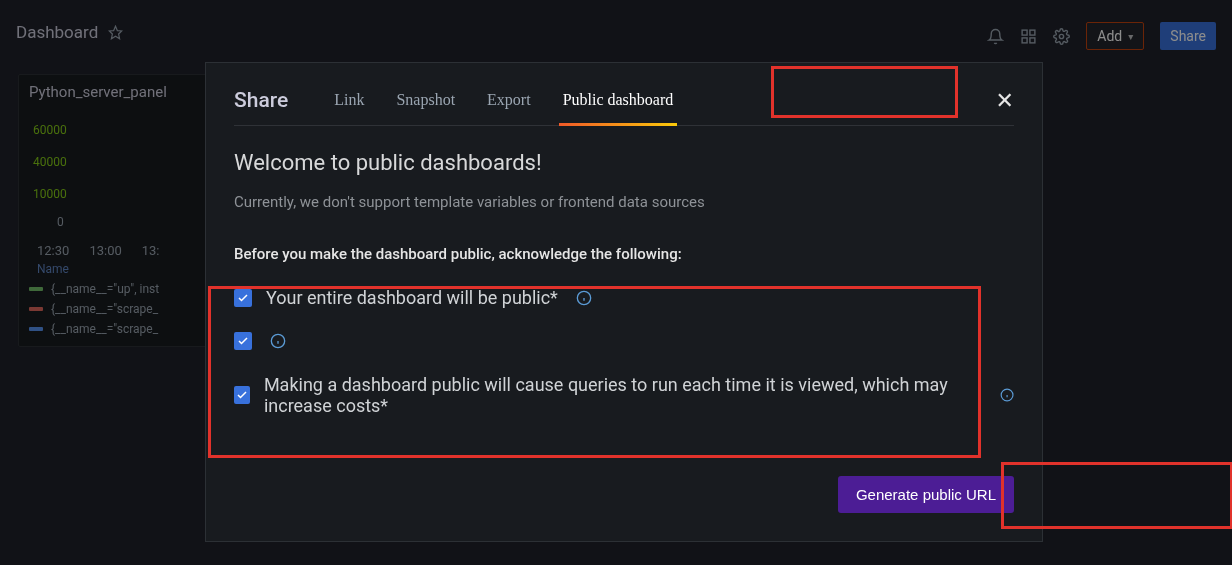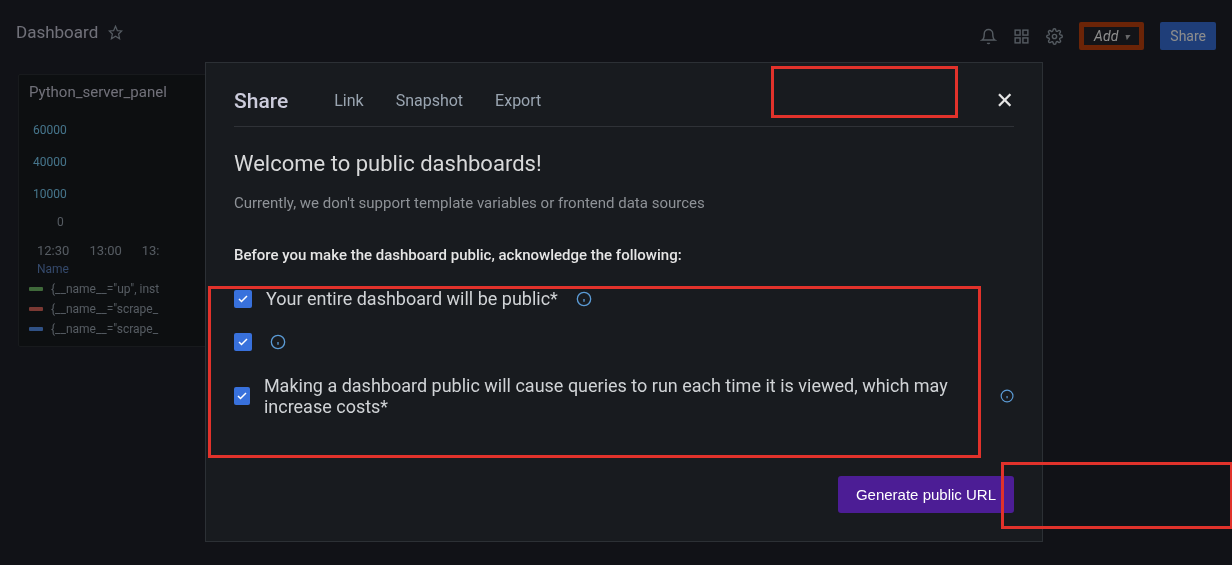--- a/index.html
+++ b/index.html
@@ -28,33 +28,33 @@
   }
   .topbar-left { display: flex; align-items: center; gap: 10px; font-size: 17px; color: #ccccdc; }
   .star { width: 15px; height: 15px; }
   .topbar-right { display: flex; align-items: center; gap: 16px; }
   .tb-icon { width: 17px; height: 17px; }
   .btn-add, .btn-share {
     height: 28px; padding: 0 10px; border-radius: 2px;
     display: inline-flex; align-items: center; gap: 6px;
     font-size: 14px; color: #fff;
   }
-  .btn-add { background: #22252b; border: 5px solid #c2410c; font-style: italic; }
+  .btn-add { background: #22252b; border: 1px solid #c2410c; }
   .btn-share { background: #3871dc; }
   .chev { font-size: 10px; opacity: .7; }
 
   
   .panel {
     position: absolute; left: 18px; top: 74px; width: 210px;
     background: #181b1f; border: 1px solid #2c3035; border-radius: 2px;
     padding: 8px 10px 10px;
     color: #c7d0d9; font-size: 14px;
   }
   .panel-title { font-size: 15px; font-weight: 400; color: #ccccdc; margin-bottom: 22px; }
-  .ylab { font-size: 12px; color: #7dd3fc; margin: 18px 0 0 4px; }
+  .ylab { font-size: 12px; color: #84cc16; margin: 18px 0 0 4px; }
   .xrow { margin-top: 14px; margin-left: 8px; display: flex; gap: 20px; font-size: 13px; color: #9aa5b1; }
   .axis0 { margin-top: 14px; margin-left: 28px; font-size: 12px; color: #9aa5b1; }
   .legend-head { margin-top: 4px; margin-left: 8px; font-size: 12px; color: #5e84c2; }
   .legend-row { display:flex; align-items:center; gap:8px; font-size: 12px; color: #9aa5b1; margin-top: 6px; }
   .swatch { width: 14px; height: 4px; border-radius: 1px; }
   .sw-green { background:#73bf69; }
   .sw-red { background:#e0685c; }
   .sw-blue { background:#5794f2; }
 
   
@@ -69,20 +69,21 @@
     border-bottom: 1px solid #2f3237;
     padding-bottom: 10px;
     position: relative;
   }
   .share-title { font-size: 21px; font-weight: 500; color: #ccccdc; margin-right: 16px; }
   .tab {
     position: relative;
     font-size: 16px; color: #9aa5b1;
     padding: 6px 2px;
     cursor: pointer;
+    font-family: Liberation Serif, serif;
   }
   .tab.active { color: #ffffff; }
   .tab.active::after {
     content: ""; position: absolute; left: -2px; right: -2px; bottom: -11px; height: 3px;
     background: linear-gradient(90deg,#f05a28,#fbca0a);
   }
   .close-x {
     margin-left: auto;
     font-size: 22px; color: #e6e6e6; cursor: pointer; font-weight: 300;
   }
@@ -176,20 +177,21 @@
       </div>
   </div>
 </div>
 
 <div class="modal">
   <div class="modal-head">
     <span class="share-title">Share</span>
     <span class="tab">Link</span>
     <span class="tab">Snapshot</span>
     <span class="tab">Export</span>
+    <span class="tab active">Public dashboard</span>
     <span class="close-x">✕</span>
   </div>
 
   <div class="modal-body">
     <div class="body-title">Welcome to public dashboards!</div>
     <div class="body-sub">Currently, we don't support template variables or frontend data sources</div>
     <div class="ack-head">Before you make the dashboard public, acknowledge the following:</div>
 
     <div class="check-row">
       <span class="cbox">

